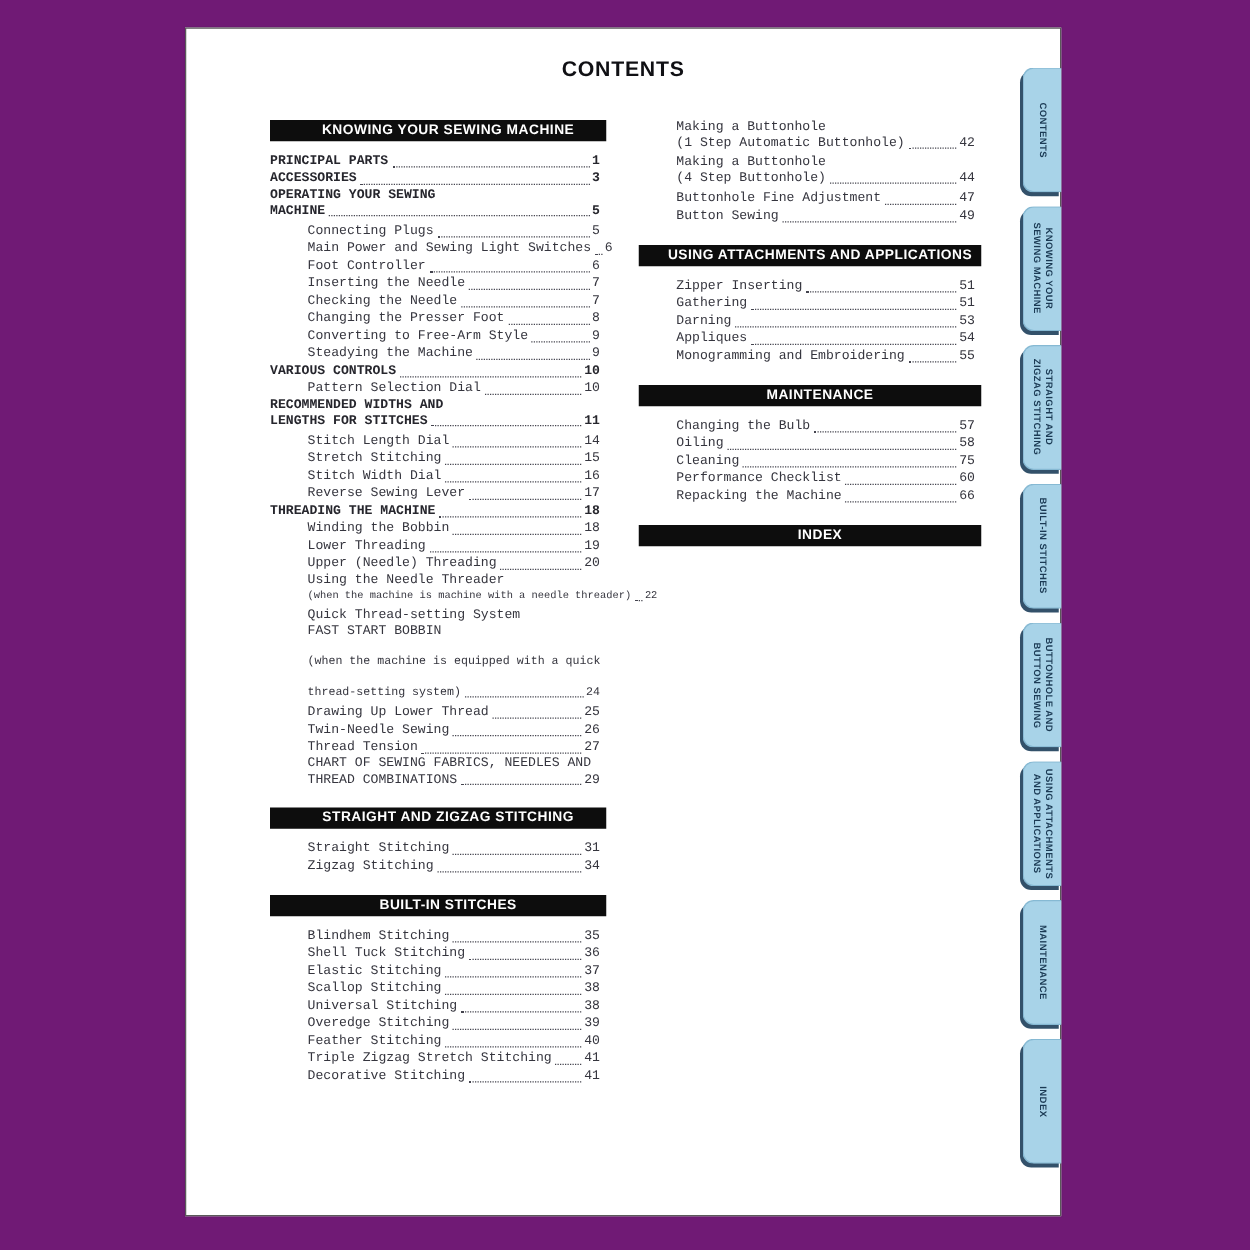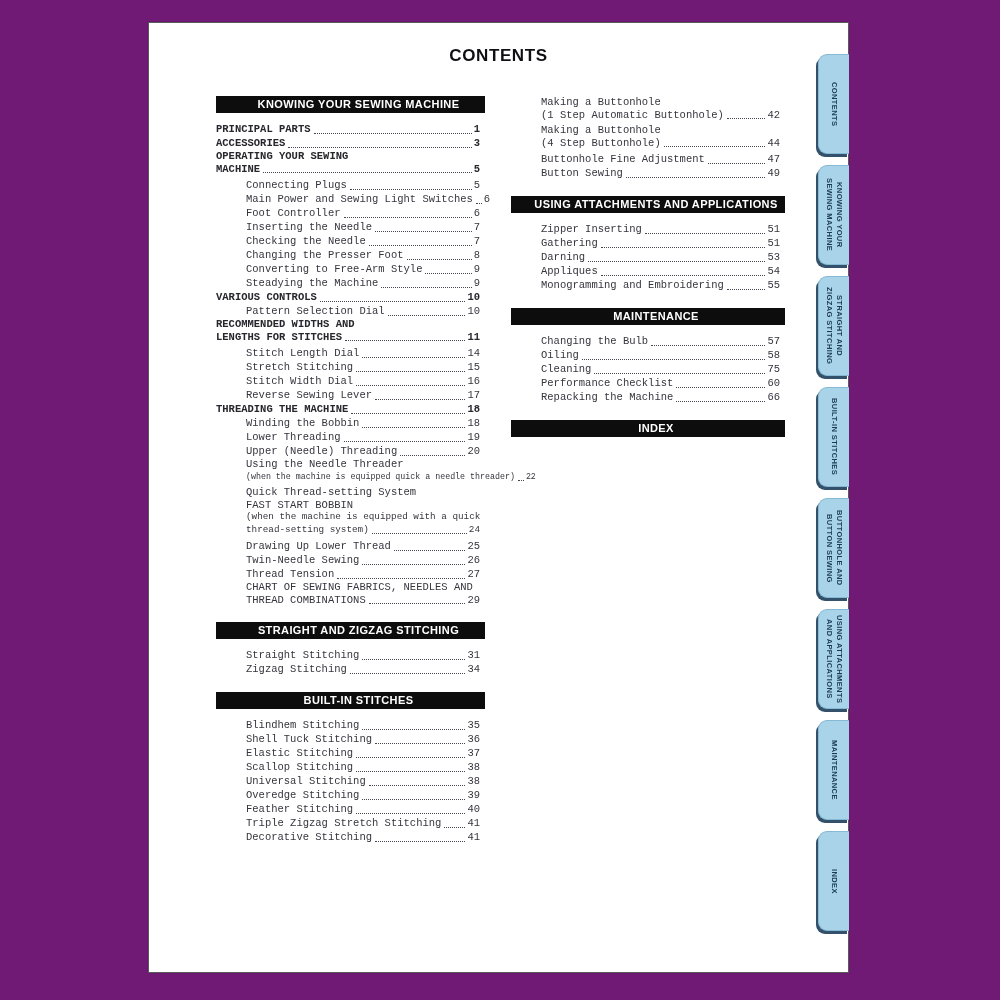--- a/index.html
+++ b/index.html
@@ -27,21 +27,21 @@
     height:17px; line-height:17px; letter-spacing:0.4px; margin-bottom:9px;padding-left:16px;
   }
 
   .entry { color:var(--body-text,#35353e); font-size:10.5px; padding-right:5px;font-family:Liberation Mono, monospace; }
   .entry.main { font-weight:bold; color:#26262d; }
   .entry.sub  { padding-left:30px; }
   .entry.multi { margin-bottom:3px;text-align:center; }
 
   .line { display:flex; align-items:baseline; line-height:14px; }
   .entry.multi .line { line-height:12.5px; }
-  .line.sm { font-size:9.3px; line-height:11.5px; }
+  .line.sm { font-size:9.3px; line-height:11.5px;margin-top:12px; }
   .line.xs { font-size:8.3px; line-height:10.5px; }
   .t { white-space:nowrap; }
   .leader {
     flex:1 1 auto; min-width:6px; height:3px; align-self:flex-end;
     margin:0 2px 2.5px 3px; border-bottom:1.5px dotted #45454f;
   }
   .pg { white-space:nowrap; }
 
   .tab-rail { position:absolute; left:0; top:0; width:1000px; height:1000px; pointer-events:none; }
   .tab {
@@ -227,21 +227,21 @@
               <span class="t">Upper (Needle) Threading</span>
               <span class="leader"></span>
               <span class="pg">20</span>
             </div>
           </div>
           <div class="entry sub multi">
             <div class="line">
               <span class="t">Using the Needle Threader</span>
             </div>
             <div class="line xs">
-              <span class="t">(when the machine is equipped quick a needle threader)</span>
+              <span class="t">(when the machine is machine with a needle threader)</span>
               <span class="leader"></span>
               <span class="pg">22</span>
             </div>
           </div>
           <div class="entry sub multi">
             <div class="line">
               <span class="t">Quick Thread-setting System</span>
             </div>
             <div class="line">
               <span class="t">FAST START BOBBIN</span>

